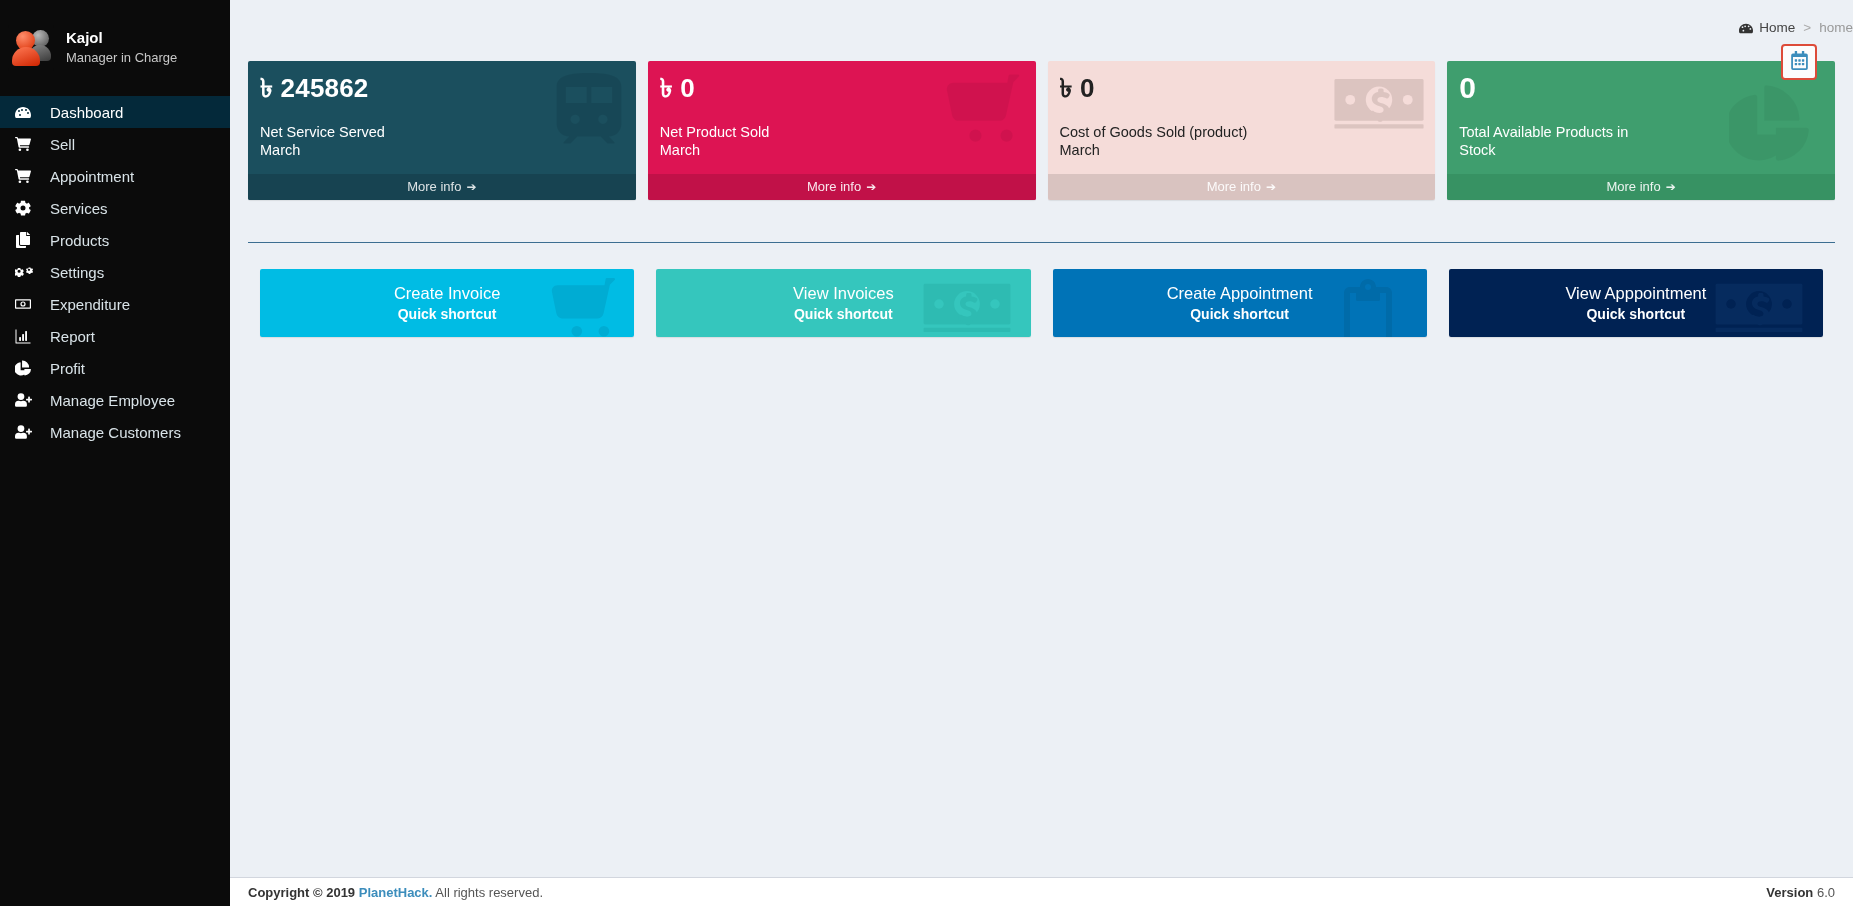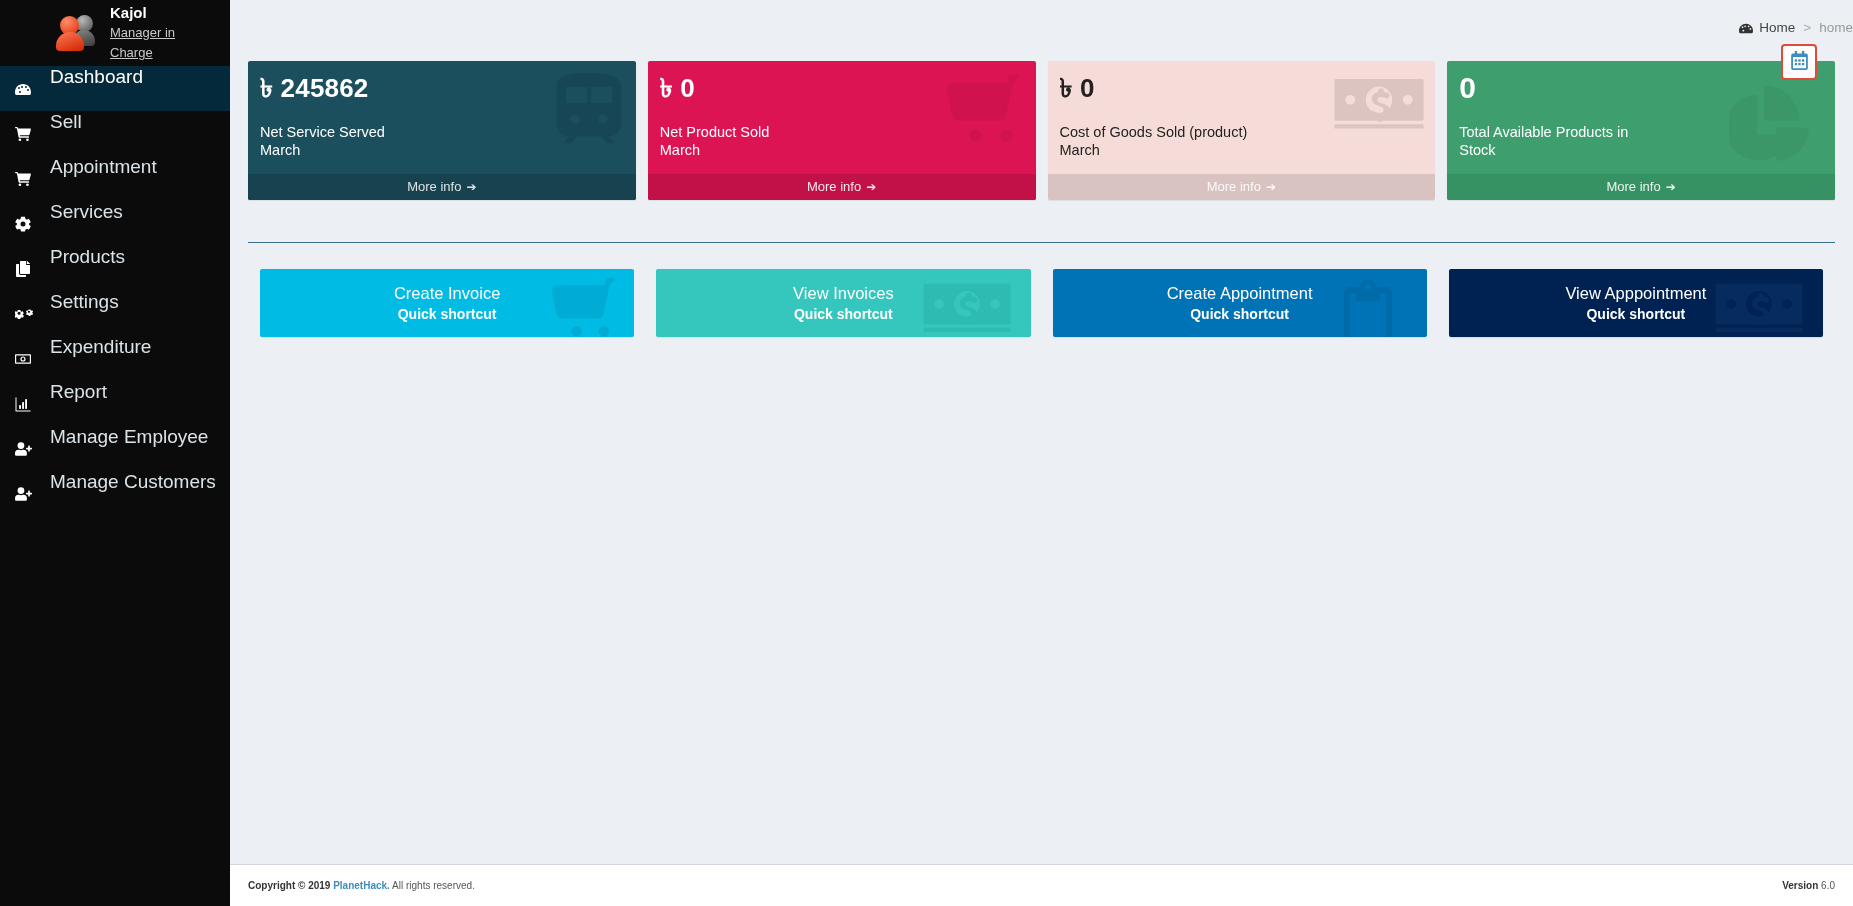--- a/index.html
+++ b/index.html
@@ -10,42 +10,42 @@
     overflow: hidden;
   }
   .app { position: relative; width: 1853px; height: 906px; display: flex; }
 
   
   .sidebar {
     width: 230px; height: 906px; background: #0b0b0b;
     flex: 0 0 230px; position: relative; z-index: 5;
   }
   .user-panel {
-    display: flex; align-items: center; padding: 14px 10px 14px 8px; height: 66px; margin-left: 44px;
+    display: flex; align-items: center; padding: 14px 10px 14px 8px; height: 96px;
   }
   .avatar {
     width: 46px; height: 46px; flex: 0 0 46px; margin-right: 12px;
     position: relative; border-radius: 3px; overflow: hidden; background: #0b0b0b;
   }
   .avatar .head-b { position:absolute; width:17px; height:17px; border-radius:50%;
      background: radial-gradient(circle at 35% 30%, #b9b9b9, #4a4a4a); top:5px; left:24px; }
   .avatar .body-b { position:absolute; width:22px; height:16px; border-radius:11px 11px 4px 4px;
      background: linear-gradient(160deg,#8a8a8a,#3a3a3a); top:20px; left:21px; }
   .avatar .head-r { position:absolute; width:19px; height:19px; border-radius:50%;
      background: radial-gradient(circle at 35% 28%, #ff8d6b, #d92b00); top:6px; left:8px; }
   .avatar .body-r { position:absolute; width:28px; height:19px; border-radius:14px 14px 4px 4px;
      background: linear-gradient(160deg,#ff7a55,#cf2400); top:22px; left:4px; }
   .user-info { display: flex; flex-direction: column; justify-content: center; }
   .user-name { color: #fff; font-size: 15px; font-weight: bold; line-height: 20px; }
-  .user-role { color: #c8c8c8; font-size: 13px; line-height: 20px; text-decoration: underline; }
+  .user-role { color: #c8c8c8; font-size: 13px; line-height: 20px; }
 
   .nav { list-style: none; }
   .nav-item {
-    display: flex; height: 45px; padding-left: 15px;
-    color: #d9e3e8; font-size: 19px; cursor: pointer; position: relative;
+    display: flex; align-items: center; height: 32px; padding-left: 15px;
+    color: #d9e3e8; font-size: 15px; cursor: pointer; position: relative;
   }
   .nav-item.active { background: #04293a; color: #fff; }
   .nav-item .nav-icon {
     width: 26px; flex: 0 0 26px; display: inline-flex; align-items: center;
     justify-content: flex-start; margin-right: 9px;
   }
   .nav-item .nav-icon svg { display: block; fill: #ffffff; }
   .nav-label { white-space: nowrap; }
 
   
@@ -113,23 +113,23 @@
   .sc-sub { font-size: 14px; color: #fff; line-height: 20px; position: relative; z-index: 2; font-weight: bold; }
   .sc-bgicon { position: absolute; right: 12px; top: 9px; opacity: .25; z-index: 1; }
   .sc-bgicon svg { display: block; }
   .s-cyan { background: #00bce4; }
   .s-turq { background: #35c6bd; }
   .s-blue { background: #0073b7; }
   .s-navy { background: #002253; text-align: right; }
 
   
   .footer {
-    height: 42px; background: #fff; border-top: 1px solid #d2d6de;
+    height: 29px; background: #fff; border-top: 1px solid #d2d6de;
     display: flex; align-items: center; justify-content: space-between;
-    padding: 4px 18px; font-size: 10px; color: #555;
+    padding: 4px 18px; font-size: 13px; color: #555;
   }
   .footer b { color: #333; }
   .footer .brand { color: #3c8dbc; font-weight: bold; }
   .footer-right b { font-weight: bold; color: #333; }
 </style>
 </head>
 <body>
 
 <div class="app">
 
@@ -216,20 +216,28 @@
       <li class="nav-item">
         <span class="nav-icon">
           <svg width="16" height="16" viewBox="0 0 512 512">
               <path d="M332 104h48v304h-48zm-96 96h48v208h-48zm-96 96h48v112h-48zM496 464H48V48H16v432a16 16 0 0 0 16 16h464z"></path>
               <path d="M140 296h48v112h-48zm96-96h48v208h-48zm96-96h48v304h-48z"></path>
             </svg>
         </span>
         <span class="nav-label">Report</span>
       </li>
 
+      <li class="nav-item">
+        <span class="nav-icon">
+          <svg width="16" height="16" viewBox="0 0 544 512">
+              <path d="M527 288h-208v208c0 9 7 17 17 16a224 224 0 0 0 207-207c1-9-7-17-16-17zM480 228A241 241 0 0 0 252 0c-7 0-12 6-12 13v227h227c7 0 13-5 13-12zM192 288V80c0-9-8-17-17-16A224 224 0 1 0 415 351c3-9-4-17-13-17H192z"></path>
+            </svg>
+        </span>
+        <span class="nav-label">Profit</span>
+      </li>
 
       <li class="nav-item">
         <span class="nav-icon">
           <svg width="17" height="16" viewBox="0 0 640 512">
               <path d="M624 208h-64v-64a16 16 0 0 0-16-16h-32a16 16 0 0 0-16 16v64h-64a16 16 0 0 0-16 16v32a16 16 0 0 0 16 16h64v64a16 16 0 0 0 16 16h32a16 16 0 0 0 16-16v-64h64a16 16 0 0 0 16-16v-32a16 16 0 0 0-16-16zM224 256a128 128 0 1 0 0-256 128 128 0 0 0 0 256zm89 32h-16a174 174 0 0 1-146 0h-16A134 134 0 0 0 0 422v42a48 48 0 0 0 48 48h352a48 48 0 0 0 48-48v-42a134 134 0 0 0-135-134z"></path>
             </svg>
         </span>
         <span class="nav-label">Manage Employee</span>
       </li>
 

